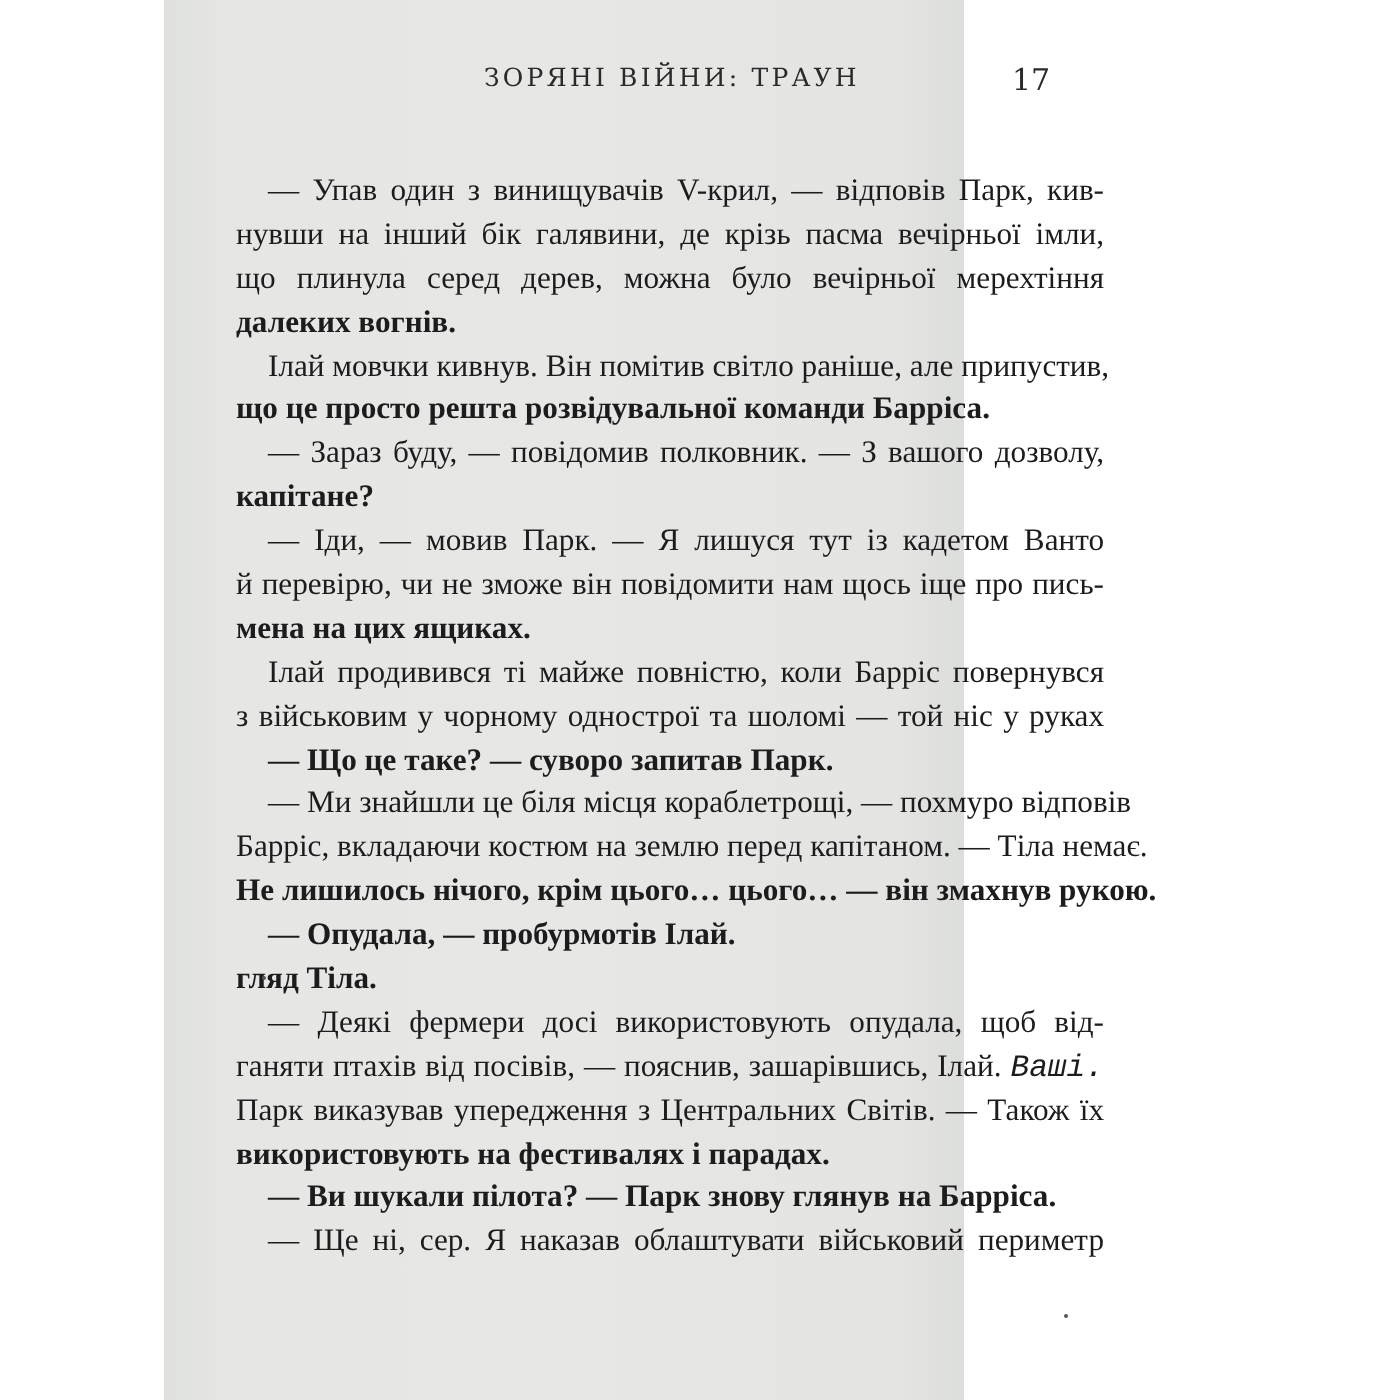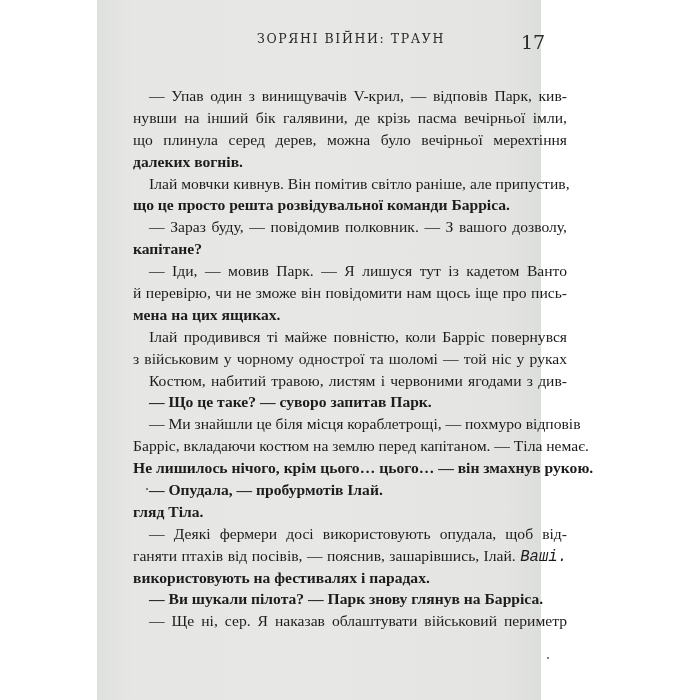--- a/index.html
+++ b/index.html
@@ -5,23 +5,23 @@
   html, body {
     margin: 0;
     padding: 0;
     width: 700px;
     height: 700px;
     background: #ffffff;
     overflow: hidden;
   }
   .page {
     position: absolute;
-    left: 97px;
+    left: 82px;
     top: 0;
-    width: 444px;
+    width: 400px;
     height: 700px;
     background: linear-gradient(90deg, #dfe1df 0%, #e6e7e5 8%, #e7e8e6 50%, #e4e5e3 92%, #dcdedc 100%);
   }
   .running-head {
     position: absolute;
     top: 31px;
     left: 0;
     width: 504px;
     height: 20px;
     font-family: "DejaVu Serif", serif;
@@ -32,21 +32,21 @@
     left: 160px;
     top: 0;
     font-size: 12.5px;
     letter-spacing: 1.6px;
     white-space: nowrap;
   }
   .page-number {
     position: absolute;
     left: 424px;
     top: 0;
-    font-size: 19px;
+    font-size: 15px;
   }
   .text-block {
     position: absolute;
     left: 36px;
     top: 85px;
     width: 434px;
     font-family: "Liberation Serif", serif;
     font-size: 15.6px;
     line-height: 21.9px;
     color: #1c1c1c;
@@ -86,29 +86,29 @@
     <span class="line last">далеких вогнів.</span>
     <span class="line indent">Ілай мовчки кивнув. Він помітив світло раніше, але припустив,</span>
     <span class="line last">що це просто решта розвідувальної команди Барріса.</span>
     <span class="line indent">— Зараз буду, — повідомив полковник. — З вашого дозволу,</span>
     <span class="line last">капітане?</span>
     <span class="line indent">— Іди, — мовив Парк. — Я лишуся тут із кадетом Ванто</span>
     <span class="line">й перевірю, чи не зможе він повідомити нам щось іще про пись-</span>
     <span class="line last">мена на цих ящиках.</span>
     <span class="line indent">Ілай продивився ті майже повністю, коли Барріс повернувся</span>
     <span class="line">з військовим у чорному однострої та шоломі — той ніс у руках</span>
-    <span class="line indent">Костюм, набитий травою, листям і червоними ягодами з див-</span>
     <span class="line indent last">— Що це таке? — суворо запитав Парк.</span>
     <span class="line indent">— Ми знайшли це біля місця корабле­трощі, — похмуро відповів</span>
     <span class="line">Барріс, вкладаючи костюм на землю перед капітаном. — Тіла немає.</span>
     <span class="line last">Не лишилось нічого, крім цього… цього… — він змахнув рукою.</span>
     <span class="line indent last">— Опудала, — пробурмотів Ілай.</span>
     <span class="line last">гляд Тіла.</span>
     <span class="line indent">— Деякі фермери досі використовують опудала, щоб від-</span>
     <span class="line"><span>ганяти птахів від посівів, — пояснив, зашарівшись, Ілай.</span> <em>Ваші.</em></span>
+    <span class="line">Парк виказував упередження з Центральних Світів. — Також їх</span>
     <span class="line last">використовують на фестивалях і парадах.</span>
     <span class="line indent last">— Ви шукали пілота? — Парк знову глянув на Барріса.</span>
     <span class="line indent">— Ще ні, сер. Я наказав облаштувати військовий периметр</span>
 
   </div>
 
   <div class="speck" style="left:49px; top:488px;"></div>
   <div class="speck" style="left:450px; top:657px;"></div>
 </div>
 

